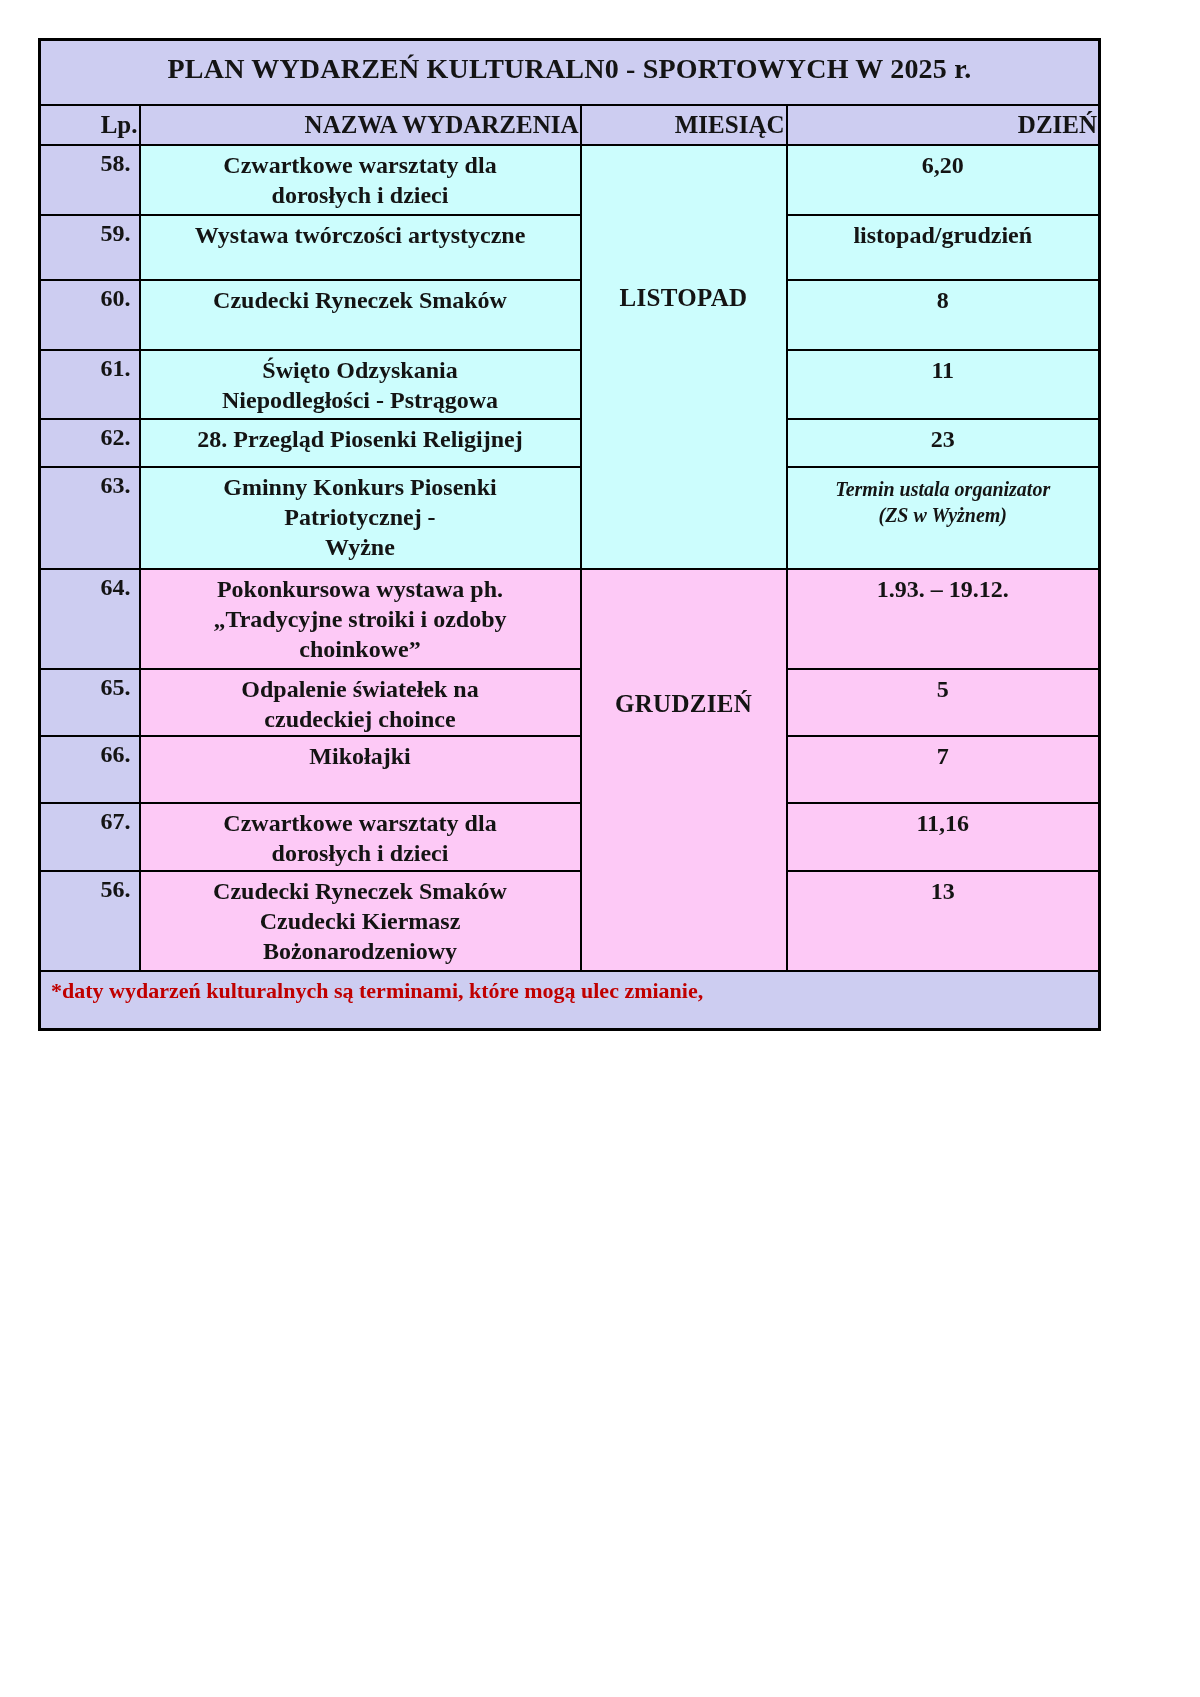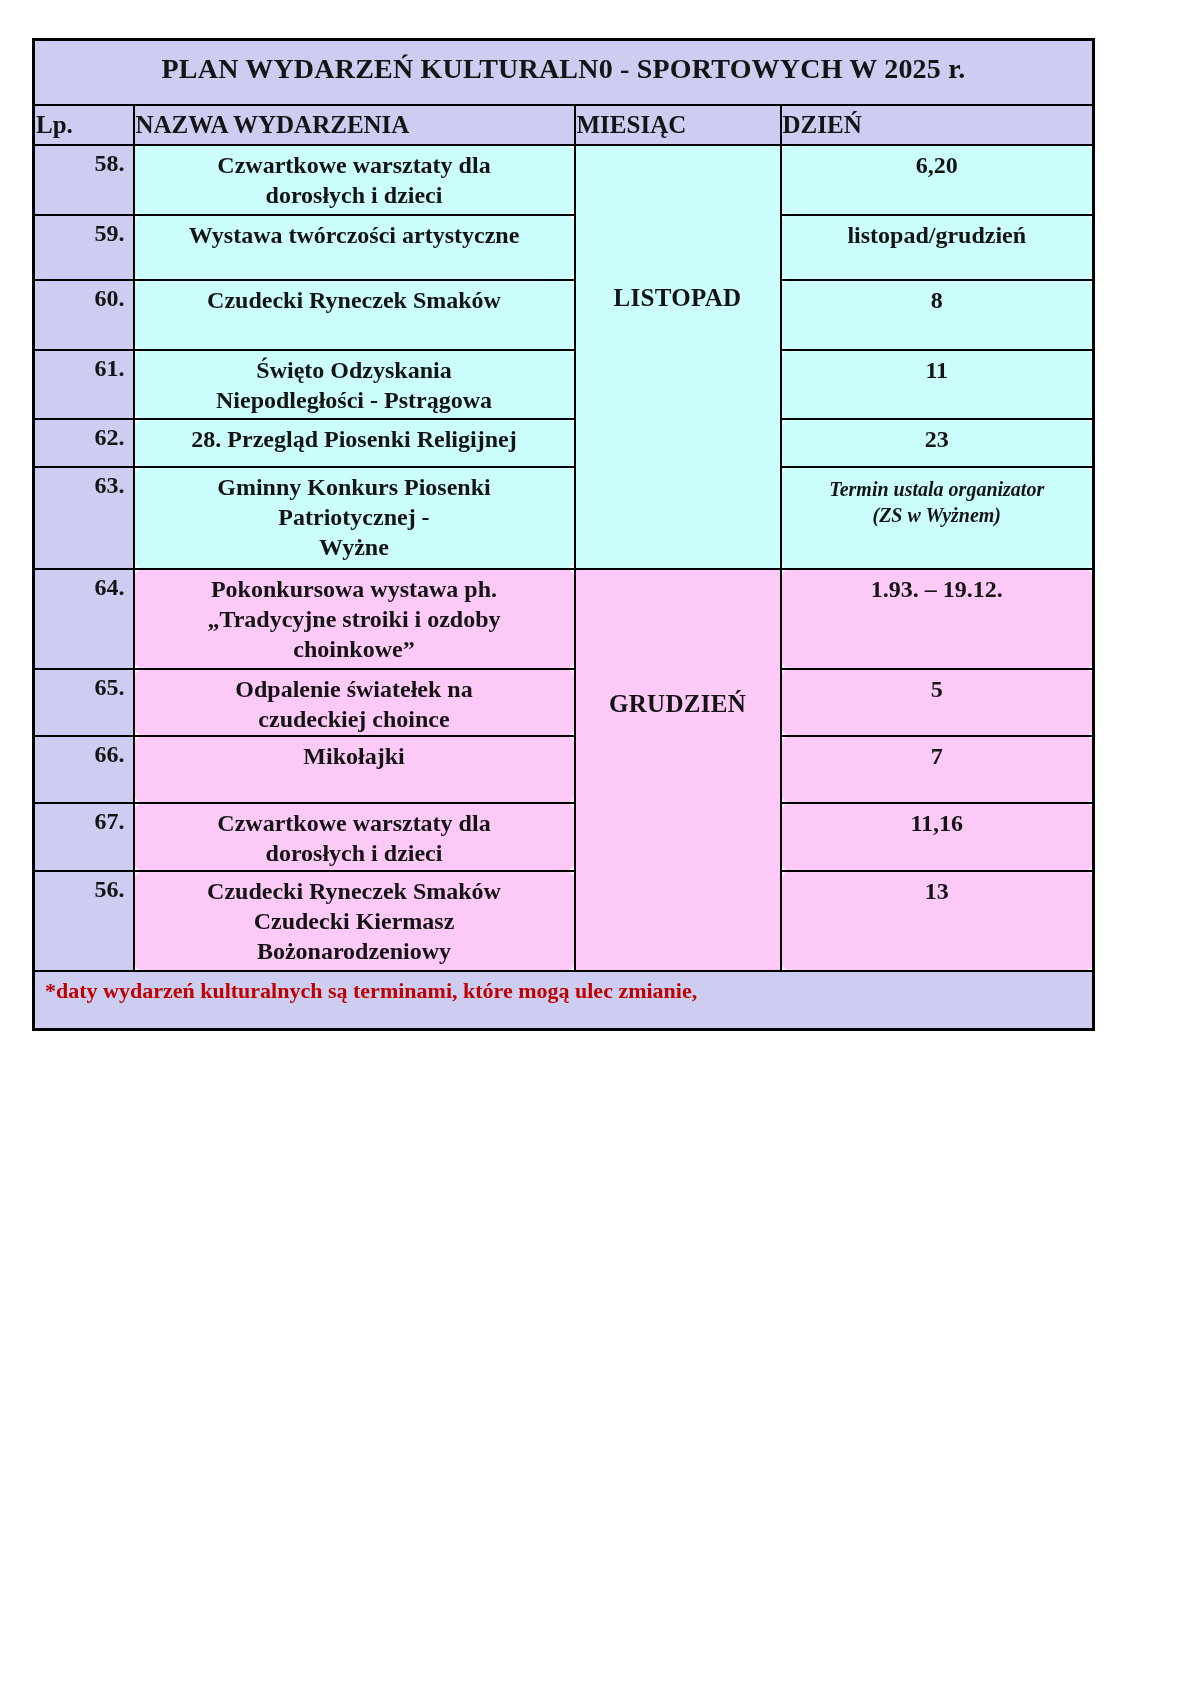--- a/index.html
+++ b/index.html
@@ -10,51 +10,51 @@
     --border:#000000;
     --ink:#141414;
   }
   html,body{margin:0;padding:0;background:#ffffff;}
   body{
     width:1200px;height:1697px;position:relative;
     font-family:"Liberation Serif","DejaVu Serif",serif;
     color:var(--ink);
   }
   table.plan{
-    position:absolute;left:32px;top:38px;width:1060px;
+    position:absolute;left:38px;top:38px;width:1060px;
     border-collapse:collapse;table-layout:fixed;
     border:3px solid var(--border);
   }
   table.plan td, table.plan th{
     border:2px solid var(--border);
     font-weight:bold;
     overflow:hidden;
   }
   tr.title-row{height:65px;}
   tr.title-row td{
     background:var(--lavender);
     text-align:center;vertical-align:top;
     font-size:28px;letter-spacing:.2px;
     padding-top:12px;
   }
   tr.head-row{height:40px;}
   tr.head-row th{
     background:var(--lavender);
-    text-align:left;vertical-align:middle;
+    text-align:right;vertical-align:middle;
     font-size:25px;
   }
   td.lp{
     background:var(--lavender);
     text-align:right;vertical-align:top;
     font-size:24px;padding:4px 8px 0 0;
   }
   td.name, td.day{
     text-align:center;vertical-align:top;
     font-size:24px;padding-top:4px;
-    white-space:pre-line;line-height:1.25;border-radius:10px;
+    white-space:pre-line;line-height:1.25;
   }
   td.c{background:var(--cyan);}
   td.p{background:var(--pink);}
   td.month{
     text-align:center;vertical-align:top;
     font-size:25px;letter-spacing:.3px;
   }
   td.month.listopad{padding-top:138px;}
   td.month.grudzien{padding-top:120px;}
   td.day.note{

